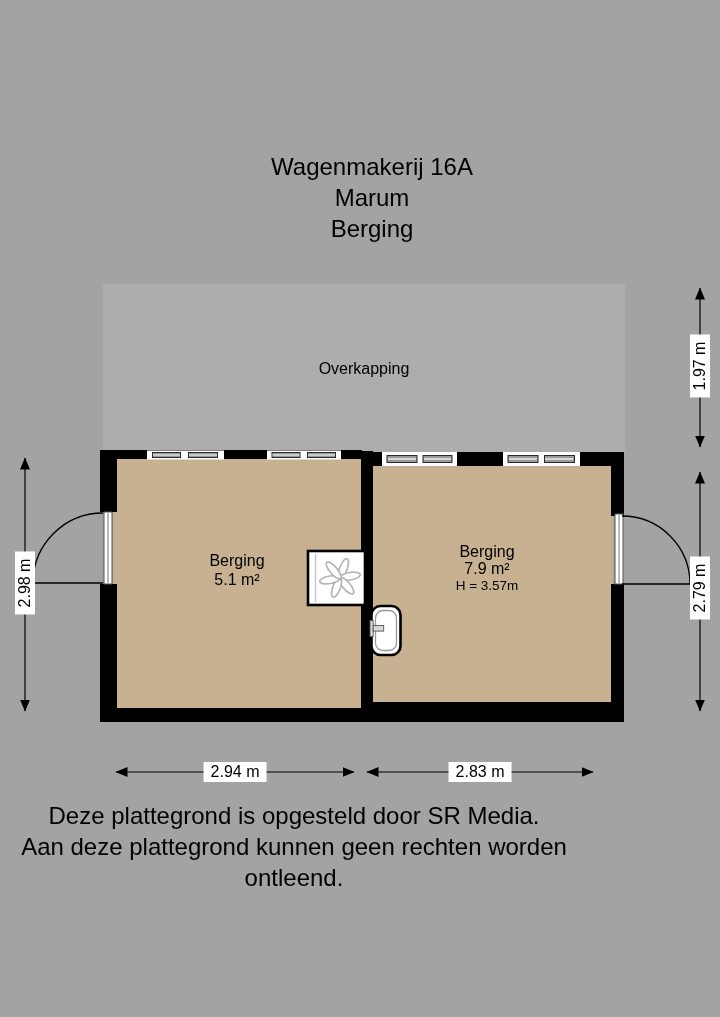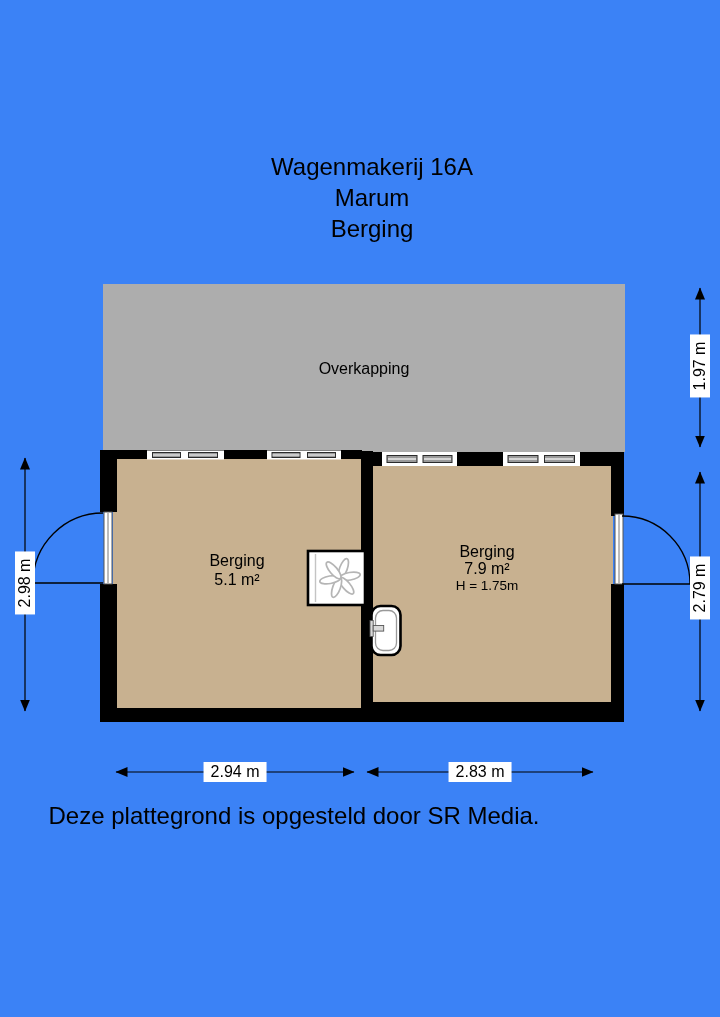--- a/index.html
+++ b/index.html
@@ -1,17 +1,17 @@
 <!DOCTYPE html>
 <html><head>
 <meta charset="utf-8">
 <style>
   html,body{margin:0;padding:0;background:#fff;}
   .canvas{
-    position:relative;width:720px;height:1017px;background:#3b82f6;
+    position:relative;width:720px;height:1017px;background:#a3a3a3;
     font-family:"Liberation Sans",sans-serif;color:#000;overflow:hidden;
   }
   .plan-svg{position:absolute;left:0;top:0;z-index:1;}
   .txt{position:absolute;transform:translate(-50%,-50%);white-space:nowrap;z-index:2;}
   .rot{transform:translate(-50%,-50%) rotate(-90deg);}
   .title-block{position:absolute;left:22px;top:151px;width:700px;text-align:center;
     font-size:24px;line-height:31px;z-index:2;}
   .footer-block{position:absolute;left:0;top:800px;width:588px;text-align:center;
     font-size:24px;line-height:31px;z-index:2;}
   .area-label{font-size:16px;line-height:18px;}
@@ -122,25 +122,26 @@
     <div>Berging</div>
   </div>
 
   <div class="txt area-label" style="left:364px;top:369px;text-align:center;">Overkapping</div>
 
   <div class="txt area-label" style="left:237px;top:561px;">Berging</div>
   <div class="txt area-label" style="left:237px;top:580px;">5.1 m²</div>
 
   <div class="txt area-label" style="left:487px;top:552px;">Berging</div>
   <div class="txt area-label" style="left:487px;top:569px;">7.9 m²</div>
-  <div class="txt room-h" style="left:487px;top:585px;">H = 1.75m</div>
+  <div class="txt room-h" style="left:487px;top:585px;">H = 3.57m</div>
 
   <div class="txt rot dim" style="left:700px;top:366px;">1.97 m</div>
   <div class="txt rot dim" style="left:25px;top:583px;">2.98 m</div>
   <div class="txt rot dim" style="left:700px;top:588px;">2.79 m</div>
   <div class="txt dim" style="left:235px;top:772px;text-align:right;">2.94 m</div>
   <div class="txt dim" style="left:480px;top:772px;">2.83 m</div>
 
   <div class="footer-block">
     <div>Deze plattegrond is opgesteld door SR Media.</div>
+    <div>Aan deze plattegrond kunnen geen rechten worden ontleend.</div>
   </div>
 
 </div>
 
 </body></html>

